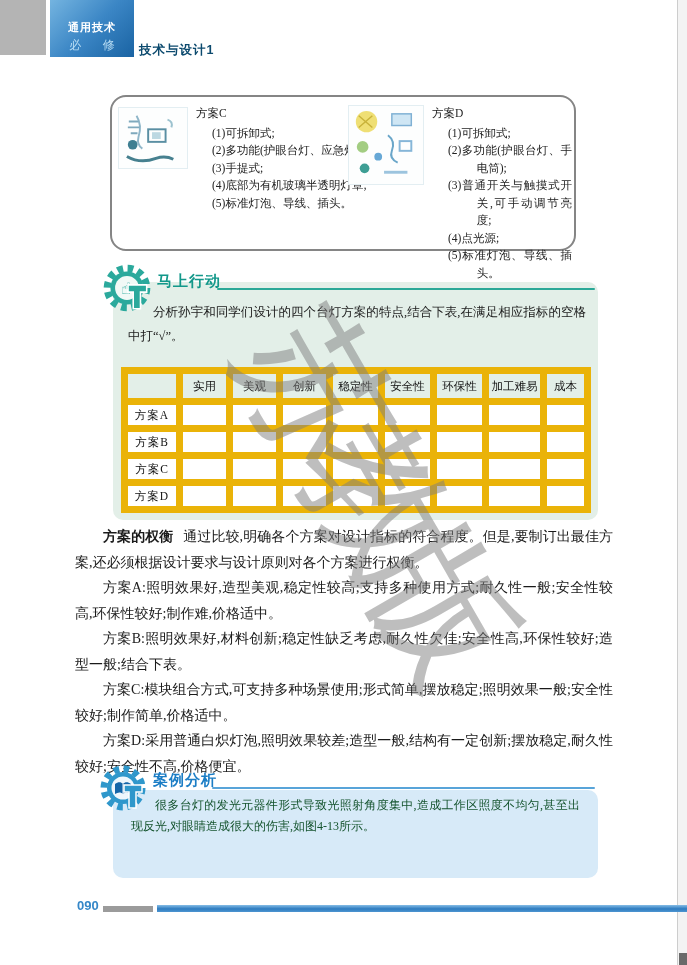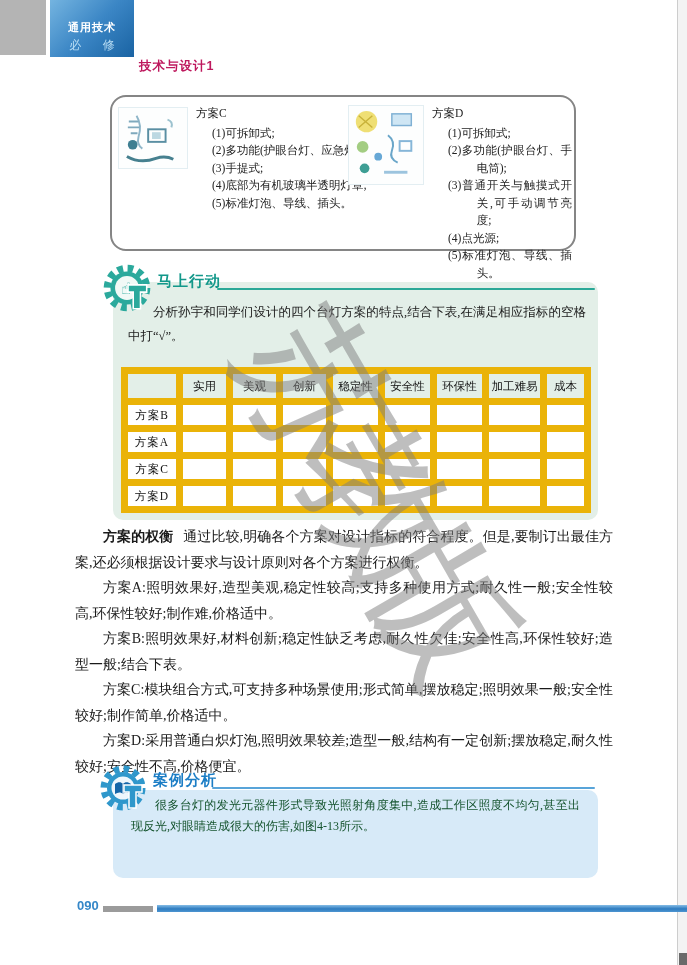--- a/index.html
+++ b/index.html
@@ -21,21 +21,21 @@
   .hdr-gray { left:0; top:0; width:46px; height:55px; background:#b4b4b4; }
   .hdr-blue {
     left:50px; top:0; width:84px; height:57px;
     background:linear-gradient(135deg,#74b4e0 0%,#3b86c5 50%,#1a63a3 100%);
     display:flex; flex-direction:column; justify-content:flex-end; align-items:center;
     padding-bottom:3px;
     font-family:"Liberation Sans","DejaVu Sans",sans-serif;
   }
   .hdr-series { color:#ffffff; font-weight:bold; font-size:11px; letter-spacing:1px; }
   .hdr-level  { color:#b7dcf3; font-size:12px; letter-spacing:9px; margin-top:2px; text-indent:9px; }
-  .hdr-book   { left:139px; top:58px; color:#be185d; font-weight:bold; font-size:12.5px;
+  .hdr-book   { left:139px; top:42px; color:#0c4a6e; font-weight:bold; font-size:12.5px;
                 font-family:"Liberation Sans","DejaVu Sans",sans-serif; letter-spacing:1px; }
 
   
   .plan-panel {
     left:110px; top:95px; width:466px; height:156px;
     background:#ffffff; border:2px solid #858585; border-radius:16px;
   }
   .sketch { background:#fdfefe; border:1px solid #e3eef2; }
   .sketch-c { left:6px; top:10px; width:70px; height:62px; }
   .sketch-d { left:236px; top:8px; width:76px; height:80px; }
@@ -194,32 +194,32 @@
       <th>创新</th>
       <th>稳定性</th>
       <th>安全性</th>
       <th>环保性</th>
       <th>加工难易</th>
       <th>成本</th>
     </tr>
   </thead>
   <tbody>
     <tr>
+      <td class="rowlabel">方案A</td>
+      <td></td>
+        <td></td>
+      <td></td>
+        <td></td>
+      <td></td>
+        <td></td>
+      <td></td>
+        <td></td>
+    </tr>
+    <tr>
       <td class="rowlabel">方案B</td>
-      <td></td>
-        <td></td>
-      <td></td>
-        <td></td>
-      <td></td>
-        <td></td>
-      <td></td>
-        <td></td>
-    </tr>
-    <tr>
-      <td class="rowlabel">方案A</td>
       <td></td>
         <td></td>
       <td></td>
         <td></td>
       <td></td>
         <td></td>
       <td></td>
         <td></td>
     </tr>
     <tr>

